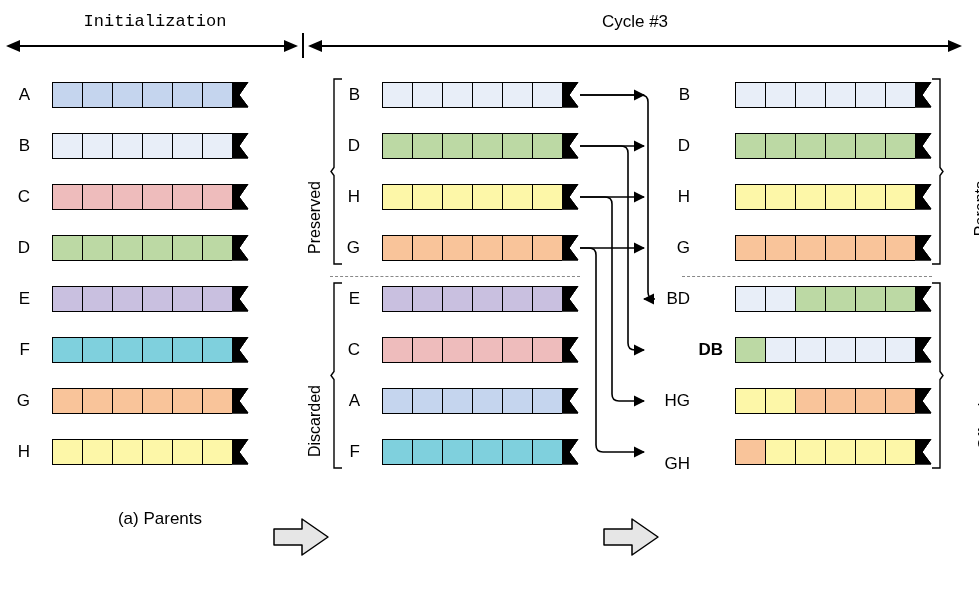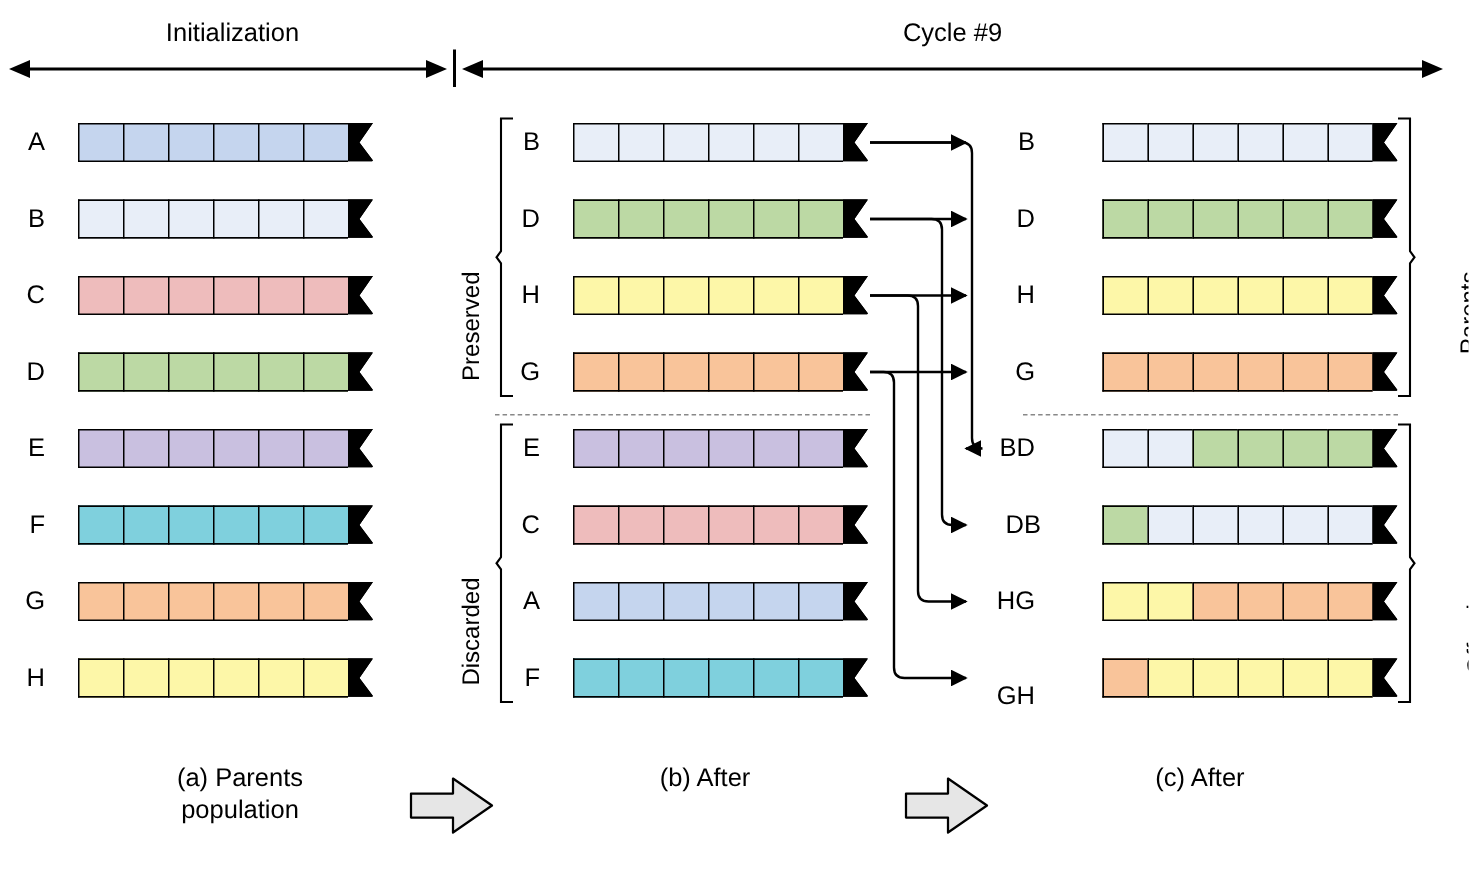--- a/index.html
+++ b/index.html
@@ -68,22 +68,22 @@
   <line x1="14" y1="18" x2="290" y2="18" stroke="#000" stroke-width="2"></line>
   <polygon points="6,18 20,12 20,24" fill="#000"></polygon>
   <polygon points="298,18 284,12 284,24" fill="#000"></polygon>
   <line x1="303" y1="5" x2="303" y2="31" stroke="#000" stroke-width="2"></line>
 
   <line x1="318" y1="18" x2="950" y2="18" stroke="#000" stroke-width="2"></line>
   <polygon points="308,18 322,12 322,24" fill="#000"></polygon>
   <polygon points="962,18 948,12 948,24" fill="#000"></polygon>
 </svg>
 
-<div class="abs axis-label" style="left:60px;top:12px;width:190px;">Initialization</div>
-<div class="abs axis-label" style="left:540px;top:12px;width:190px;">Cycle #9</div>
+<div class="abs axis-label" style="left:60px;top:12px;width:190px;font-family:Liberation Mono, monospace;">Initialization</div>
+<div class="abs axis-label" style="left:540px;top:12px;width:190px;">Cycle #3</div>
 
 <div id="panelA" class="abs" style="left:0;top:70px;width:300px;height:420px;">
     <div class="abs rowlab" style="left: -10px; top: 15px; width: 40px;">A</div>
     <div class="chrom" style="left: 52px; top: 12px;">
       <div class="cell" style="background: rgb(197, 213, 238);"></div>
       <div class="cell" style="background: rgb(197, 213, 238);"></div>
       <div class="cell" style="background: rgb(197, 213, 238);"></div>
       <div class="cell" style="background: rgb(197, 213, 238);"></div>
       <div class="cell" style="background: rgb(197, 213, 238);"></div>
       <div class="cell" style="background: rgb(197, 213, 238);"></div>
@@ -372,21 +372,21 @@
       <div class="cell" style="background: rgb(188, 217, 164);"></div>
       <div class="cell" style="background: rgb(188, 217, 164);"></div>
       <div class="cell" style="background: rgb(188, 217, 164);"></div>
       <div class="cell" style="background: rgb(188, 217, 164);"></div>
       <div class="tail">
         <svg width="17" height="26">
           <polygon points="0,0 16,0 7,13 16,25 0,25" fill="#000" stroke="#000" stroke-width="1" stroke-linejoin="round"></polygon>
         </svg>
       </div>
     </div>
-    <div class="abs rowlab" style="left: 654px; top: 270px; width: 40px;">DB</div>
+    <div class="abs rowlab" style="left: 683px; top: 270px; width: 40px; font-weight: bold;">DB</div>
     <div class="chrom" style="left: 735px; top: 267px;">
       <div class="cell" style="background: rgb(188, 217, 164);"></div>
       <div class="cell" style="background: rgb(232, 238, 248);"></div>
       <div class="cell" style="background: rgb(232, 238, 248);"></div>
       <div class="cell" style="background: rgb(232, 238, 248);"></div>
       <div class="cell" style="background: rgb(232, 238, 248);"></div>
       <div class="cell" style="background: rgb(232, 238, 248);"></div>
       <div class="tail">
         <svg width="17" height="26">
           <polygon points="0,0 16,0 7,13 16,25 0,25" fill="#000" stroke="#000" stroke-width="1" stroke-linejoin="round"></polygon>
@@ -462,20 +462,17 @@
 
 <svg class="abs" style="left:272px;top:515px;" width="60" height="44">
   <polygon points="2,14 30,14 30,4 56,22 30,40 30,30 2,30" fill="#e6e6e6" stroke="#000" stroke-width="1.5" stroke-linejoin="round"></polygon>
 </svg>
 <svg class="abs" style="left:602px;top:515px;" width="60" height="44">
   <polygon points="2,14 30,14 30,4 56,22 30,40 30,30 2,30" fill="#e6e6e6" stroke="#000" stroke-width="1.5" stroke-linejoin="round"></polygon>
 </svg>
 
 <div class="abs caption" style="left:60px;top:508px;width:200px;">
   <div>(a) Parents</div>
-  <div>population</div>
 </div>
 <div class="abs caption" style="left:370px;top:508px;width:200px;">
-  <div>(b) After</div>
 </div>
 <div class="abs caption" style="left:700px;top:508px;width:200px;">
-  <div>(c) After</div>
 </div>
 
 </body></html>

